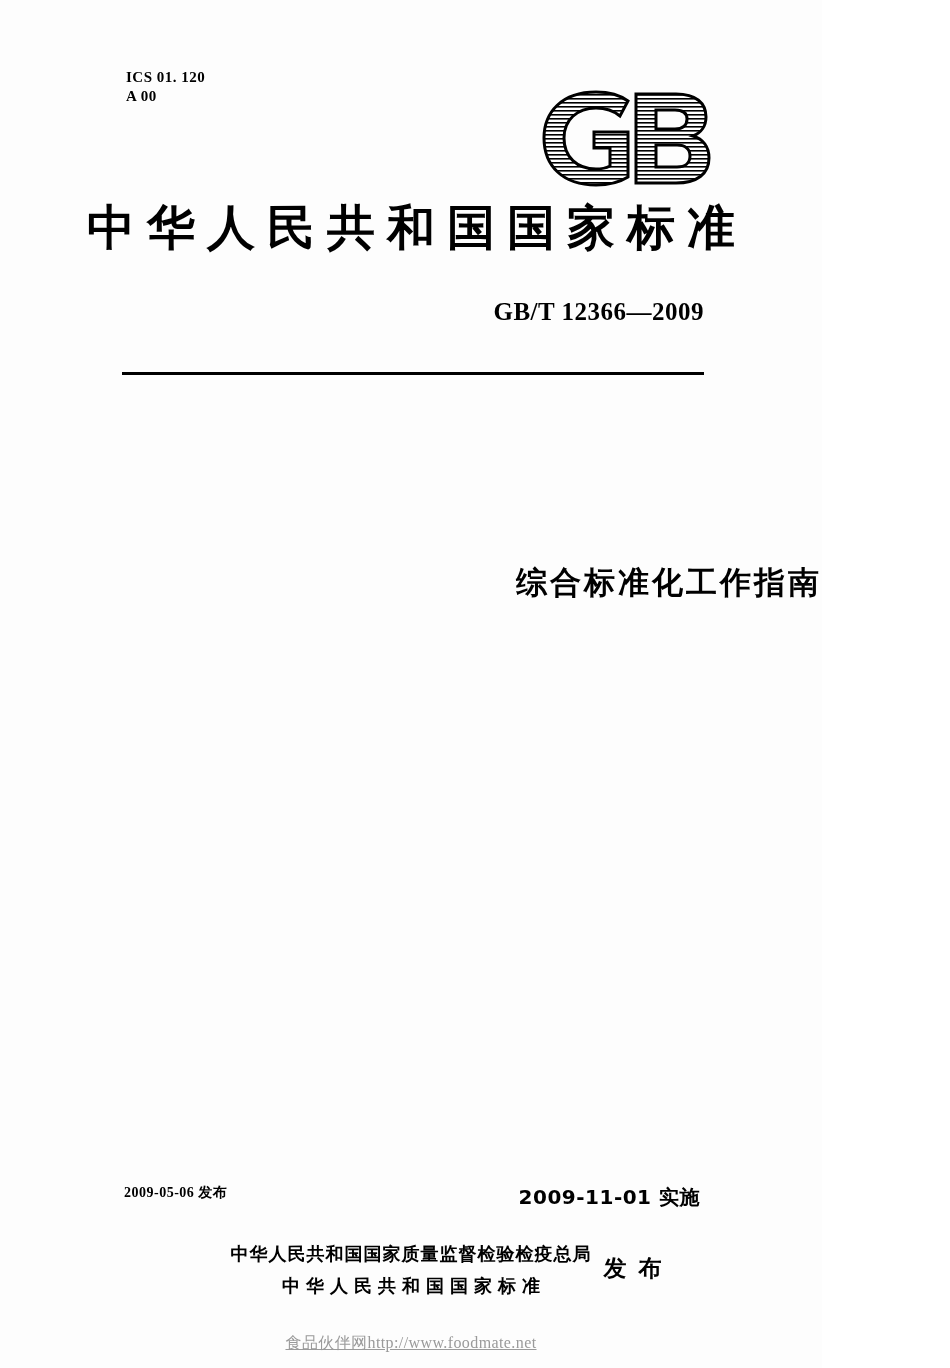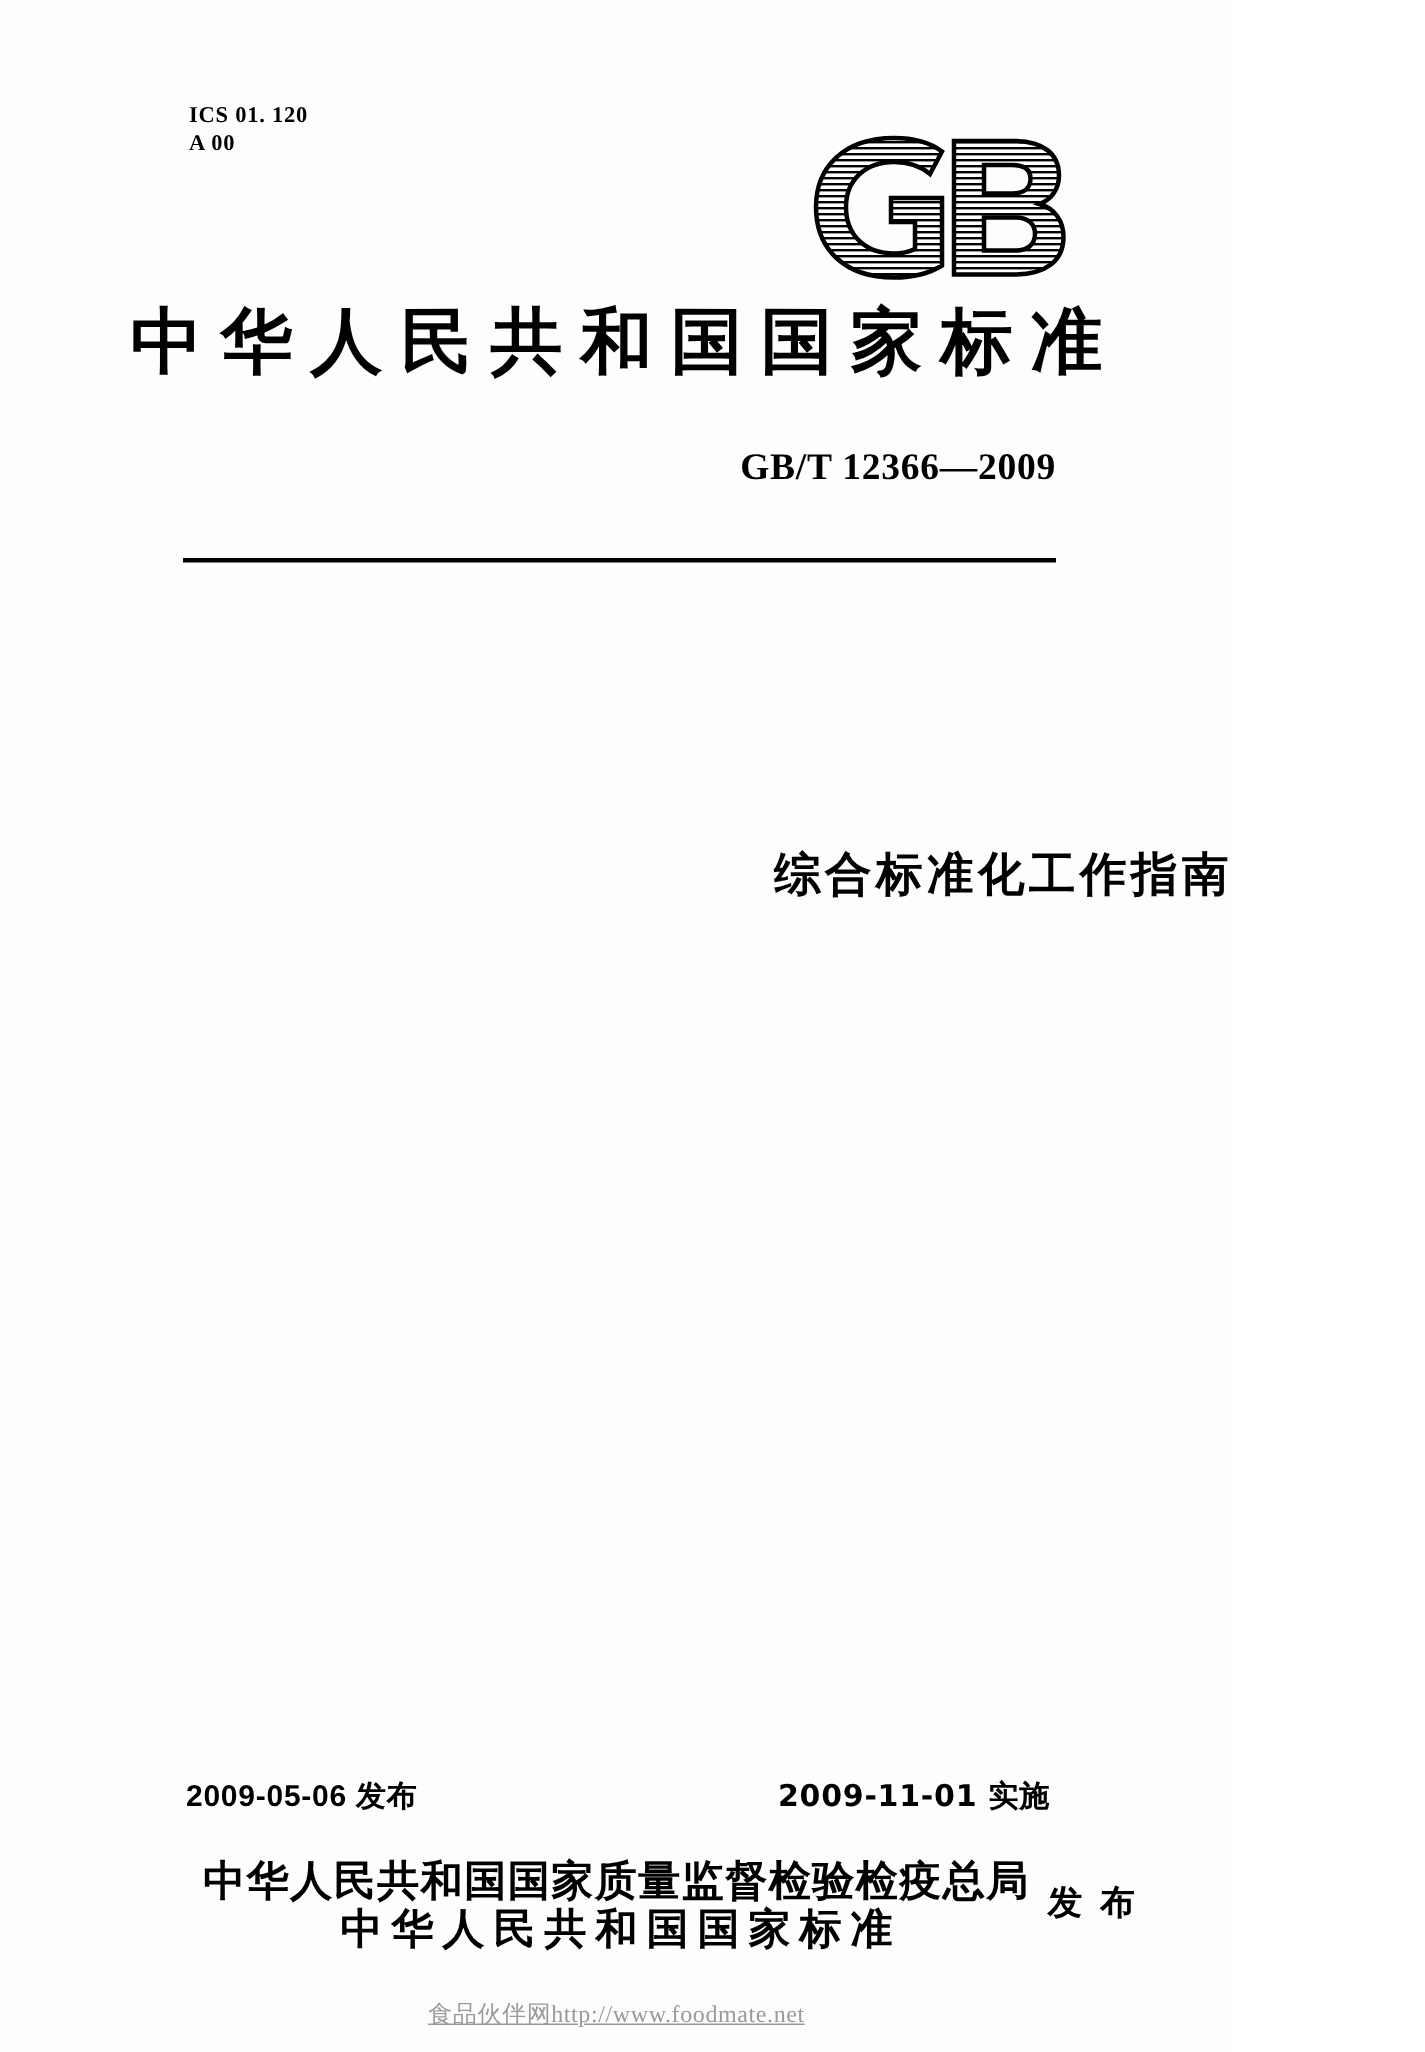--- a/index.html
+++ b/index.html
@@ -117,23 +117,23 @@
     font-weight: bold;
     font-size: 19.5px;
     letter-spacing: 0.3px;
   }
 
   
   .date-issue {
     position: absolute;
     left: 124px;
     top: 1184px;
-    font-family: Liberation Sans, sans-serif;
-    font-weight: bold;
-    font-size: 20px;
+    font-family: Liberation Serif, serif;
+    font-weight: bold;
+    font-size: 14px;
     letter-spacing: 0.5px;
   }
   .date-impl {
     position: absolute;
     right: 122px;
     top: 1184px;
     font-family: "DejaVu Sans", sans-serif;
     font-weight: bold;
     font-size: 20px;
     letter-spacing: 0.5px;
@@ -144,21 +144,21 @@
     position: absolute;
     left: 0;
     right: 0;
     top: 1238px;
     text-align: center;
     font-family: "DejaVu Sans", sans-serif;
     font-weight: bold;
   }
   .publisher .line {
     display: block;
-    font-size: 28px;
+    font-size: 18px;
     line-height: 32px;
     letter-spacing: 1px;
     text-align: center;
   }
   .publisher .line2 {
     letter-spacing: 6px;
     padding-left: 6px;
   }
   .publisher-wrap {
     position: relative;

